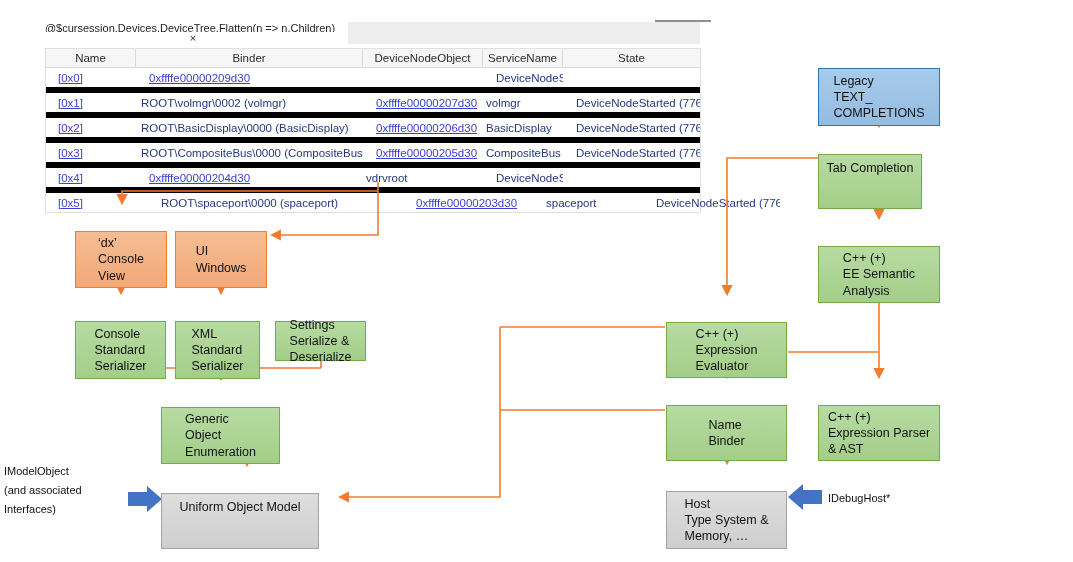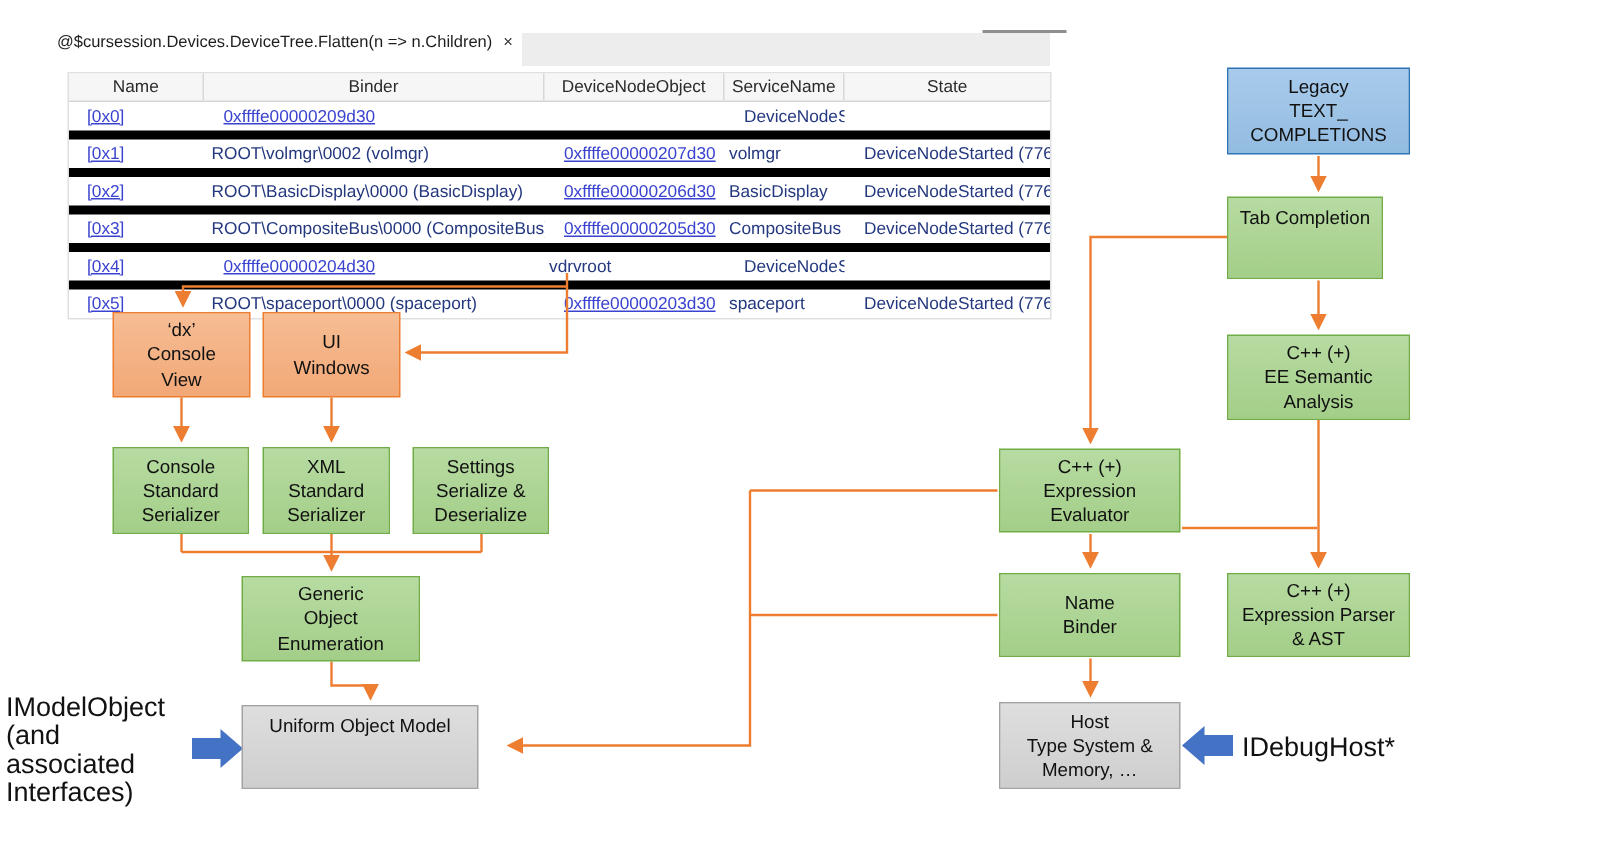--- a/index.html
+++ b/index.html
@@ -2,53 +2,53 @@
 <html><head>
 <meta charset="utf-8">
 <style>
   html,body{margin:0;padding:0;background:#fff;}
   #canvas{position:relative;width:1073px;height:562px;background:#fff;overflow:hidden;
           font-family:"Liberation Sans",sans-serif;color:#1a1a1a;}
 
   
   .tabstrip{position:absolute;left:30px;top:22px;width:670px;height:22px;background:#ededed;}
   .tab{position:absolute;left:0;top:0;width:318px;height:22px;background:#fff;
-       display:flex;align-items:flex-start;font-size:11px;color:#1e1e1e;padding:0 6px 0 8px;
-       box-sizing:border-box;white-space:nowrap;}
+       display:flex;align-items:center;font-size:11px;color:#1e1e1e;padding:0 6px 0 8px;
+       box-sizing:border-box;white-space:nowrap;flex-direction:column;}
   .tab .lbl{flex:1 1 auto;overflow:hidden;}
   .tab .x{flex:0 0 auto;margin-left:6px;color:#333;font-size:11px;}
   .edgeline{position:absolute;left:655px;top:20px;width:56px;height:2px;background:#8f8f8f;}
 
   .wtable{position:absolute;left:45px;top:48px;width:656px;background:#fff;
           border:1px solid #e0e0e0;box-sizing:border-box;font-size:11.5px;}
   .thead,.trow{display:grid;grid-template-columns:90px 227px 120px 80px 137px;}
   .thead{height:18px;background:#f6f6f6;border-bottom:1px solid #d6d6d6;}
   .thead .hc{display:flex;align-items:center;justify-content:center;color:#2b2b2b;
              border-right:1px solid #d8d8d8;overflow:hidden;}
   .thead .hc:last-child{border-right:none;}
   .trow{height:19px;border-bottom:6px solid #000000;}
-  .trow:last-child{border-bottom:none;}
+  .trow:last-child{border-bottom:none;gap:20px;}
   .cell{display:flex;align-items:center;white-space:nowrap;overflow:hidden;}
   .link{color:#3a43cf;text-decoration:underline;cursor:pointer;}
   .navy{color:#24387f;}
   .c0{padding-left:12px;} .c1{padding-left:5px;} .c2{padding-left:13px;}
   .c3{padding-left:3px;}  .c4{padding-left:13px;}
 
   
   .box{position:absolute;box-sizing:border-box;display:flex;align-items:center;
-       justify-content:center;text-align:center;font-size:12.5px;line-height:1.3;
-       color:#111;}
+       justify-content:center;text-align:left;font-size:12.5px;line-height:1.3;
+       color:#111;margin-top:23px;}
   .box span{white-space:pre-line;}
   .green {background:linear-gradient(#b7dba2,#a3ce88);border:1.5px solid #70AD47;}
   .orange{background:linear-gradient(#f6bd94,#f2a877);border:1.5px solid #ED7D31;}
   .blue  {background:linear-gradient(#a8cbeb,#93bce1);border:1.5px solid #2E75B6;}
   .gray  {background:linear-gradient(#dedede,#cecece);border:1.5px solid #a3a3a3;}
   .toptext{align-items:flex-start;padding-top:5px;}
 
-  .note{position:absolute;font-size:18px;line-height:19px;color:#111;white-space:pre-line;}
+  .note{position:absolute;font-size:11px;line-height:19px;color:#111;white-space:pre-line;}
 
   svg.overlay{position:absolute;left:0;top:0;width:1073px;height:562px;pointer-events:none;}
   .conn{stroke:#ED7D31;stroke-width:1.6;fill:none;}
 </style>
 </head>
 <body>
 
 <div id="canvas">
 
   <div class="tabstrip">
@@ -183,21 +183,21 @@
   <div class="box green" style="left:75px;top:298px;width:91px;height:58px;">
       <span>Console
 Standard
 Serializer</span>
     </div>
   <div class="box green" style="left:175px;top:298px;width:85px;height:58px;">
       <span>XML
 Standard
 Serializer</span>
     </div>
-  <div class="box green" style="left:275px;top:298px;width:91px;height:58px;">
+  <div class="box green" style="left:275px;top:298px;width:91px;height:40px;">
       <span>Settings
 Serialize &amp;
 Deserialize</span>
     </div>
 
   <div class="box green" style="left:161px;top:384px;width:119px;height:57px;">
       <span>Generic
 Object
 Enumeration</span>
     </div>

